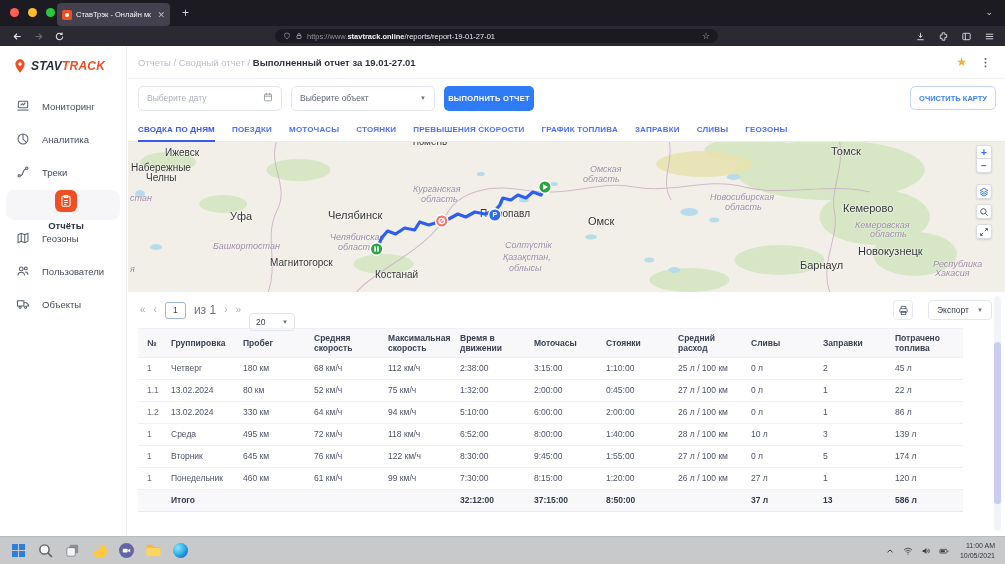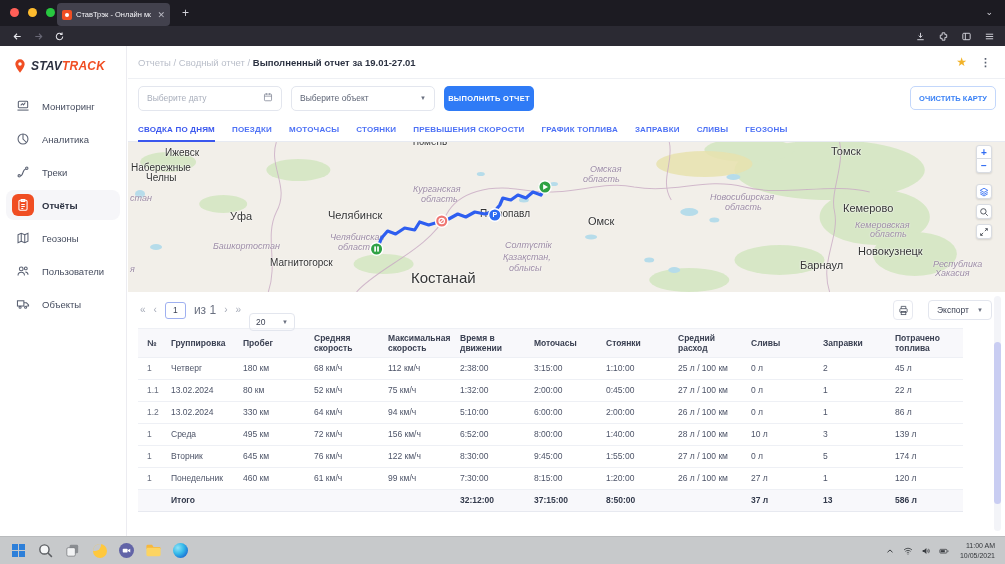--- a/index.html
+++ b/index.html
@@ -33,21 +33,21 @@
   #app { position:absolute; top:46px; left:0; right:0; bottom:28px; background:#fff; }
   #sidebar { position:absolute; left:0; top:0; bottom:0; width:127px; border-right:1px solid #ececf1; background:#fff; }
   .logo { display:flex; align-items:center; gap:3px; padding:12px 0 10px 12px; }
   .logo-text { font-size:12px; font-weight:800; font-style:italic; color:#2b3040; letter-spacing:.2px; }
   .logo-track { color:#f04e23; }
   #sidebar-nav { padding-top:4px; }
   .nav-item { display:flex; align-items:center; gap:8px; height:30px; margin:3px 6px; padding-left:6px; border-radius:8px; cursor:pointer; }
   .nav-ico { width:22px; height:22px; display:flex; align-items:center; justify-content:center; color:#5a6172; flex:0 0 auto; border-radius:6px; }
   .nav-ico svg { width:14px; height:14px; }
   .nav-label { font-size:9.5px; color:#454c5e; font-weight:500; white-space:nowrap; }
-  .nav-item.active { background:#f6f6f9; }
+  .nav-item.active { background:#f6f6f9;flex-direction:column; }
   .nav-item.active .nav-ico { background:#f04e23; color:#fff; }
   .nav-item.active .nav-label { color:#2c3242; font-weight:700; }
 
   #main { position:absolute; left:128px; top:0; right:0; bottom:0; }
   .page-header { height:33px; display:flex; align-items:center; padding:0 14px 0 10px; border-bottom:1px solid #eef0f4; }
   .crumbs { font-size:9.5px; color:#b9bec9; white-space:nowrap; }
   .crumb-current { color:#2c3242; font-weight:700; }
   .header-right { margin-left:auto; display:flex; align-items:center; gap:13px; }
   .star-ico { color:#f2b32a; font-size:12px; }
   .kebab-ico { color:#596070; font-size:11px; font-weight:bold; letter-spacing:0; }
@@ -139,20 +139,31 @@
     <svg viewBox="0 0 24 24" fill="none" stroke="#e6e6ec" stroke-width="2.4">
         <path d="M19 12H5m6-6l-6 6 6 6"></path>
       </svg>
     <svg viewBox="0 0 24 24" fill="none" stroke="#686775" stroke-width="2.4">
         <path d="M5 12h14m-6-6l6 6-6 6"></path>
       </svg>
     <svg viewBox="0 0 24 24" fill="none" stroke="#e6e6ec" stroke-width="2.2">
         <path d="M19 12a7 7 0 1 1-2.1-5"></path>
         <path d="M17.6 3.2v4.2h-4.2"></path>
       </svg>
+  </div>
+  <div class="urlbar">
+    <svg viewBox="0 0 24 24" fill="none" stroke="#9b9ba8" stroke-width="2">
+        <path d="M12 3l7 2.5v5c0 5-3 8.5-7 10-4-1.5-7-5-7-10v-5z"></path>
+      </svg>
+    <svg viewBox="0 0 24 24" fill="none" stroke="#c7c7d1" stroke-width="2">
+        <rect x="6" y="10.5" width="12" height="9" rx="2"></rect>
+        <path d="M8.5 10.5V8a3.5 3.5 0 0 1 7 0v2.5"></path>
+      </svg>
+    <span class="url-text"><span class="url-prefix">https://www.</span><span class="url-domain">stavtrack.online</span><span class="url-path">/reports/report-19-01-27-01</span></span>
+    <span class="url-star">☆</span>
   </div>
   <div class="chrome-right">
     <svg viewBox="0 0 24 24" fill="none" stroke="#dcdce4" stroke-width="2">
         <path d="M12 4v10m0 0l-4-4m4 4l4-4M5 19h14"></path>
       </svg>
     <svg viewBox="0 0 24 24" fill="none" stroke="#dcdce4" stroke-width="2">
         <path d="M9 4h6v4h4v6h-4v6H9v-4H5V9h4z"></path>
       </svg>
     <svg viewBox="0 0 24 24" fill="none" stroke="#dcdce4" stroke-width="2">
         <rect x="4" y="5" width="16" height="14" rx="2"></rect>
@@ -328,21 +339,21 @@
         </g>
       </svg>
       <div id="map-labels">
           <div class="map-city" style="left: 283px; top: -6px; font-size: 10px;">Тюмень</div>
           <div class="map-city" style="left: 37px; top: 5px; font-size: 10px;">Ижевск</div>
           <div class="map-city" style="left: 3px; top: 20px; font-size: 10px;">Набережные</div>
           <div class="map-city" style="left: 18px; top: 30px; font-size: 10px;">Челны</div>
           <div class="map-city" style="left: 102px; top: 68px; font-size: 11px;">Уфа</div>
           <div class="map-city" style="left: 200px; top: 67px; font-size: 11px;">Челябинск</div>
           <div class="map-city" style="left: 142px; top: 115px; font-size: 10px;">Магнитогорск</div>
-          <div class="map-city" style="left: 247px; top: 127px; font-size: 15px; margin-left: 36px;">Костанай</div>
+          <div class="map-city" style="left: 247px; top: 127px; font-size: 10px;">Костанай</div>
           <div class="map-city" style="left: 352px; top: 66px; font-size: 10px;">Петропавл</div>
           <div class="map-city" style="left: 460px; top: 73px; font-size: 11px;">Омск</div>
           <div class="map-city" style="left: 703px; top: 3px; font-size: 11px;">Томск</div>
           <div class="map-city" style="left: 715px; top: 60px; font-size: 11px;">Кемерово</div>
           <div class="map-city" style="left: 730px; top: 103px; font-size: 11px;">Новокузнецк</div>
           <div class="map-city" style="left: 672px; top: 117px; font-size: 11px;">Барнаул</div>
           <div class="map-region" style="left: 2px; top: 51px;">стан</div>
           <div class="map-region" style="left: 2px; top: 122px;">я</div>
           <div class="map-region" style="left: 85px; top: 99px;">Башкортостан</div>
           <div class="map-region" style="left: 202px; top: 90px;">Челябинская</div>
@@ -505,21 +516,21 @@
               <td>26 л / 100 км</td>
               <td>0 л</td>
               <td>1</td>
               <td>86 л</td>
             </tr>
             <tr>
               <td>1</td>
               <td>Среда</td>
               <td>495 км</td>
               <td>72 км/ч</td>
-              <td>156 км/ч</td>
+              <td>118 км/ч</td>
               <td>6:52:00</td>
               <td>8:00:00</td>
               <td>1:40:00</td>
               <td>28 л / 100 км</td>
               <td>10 л</td>
               <td>3</td>
               <td>139 л</td>
             </tr>
             <tr>
               <td>1</td>

